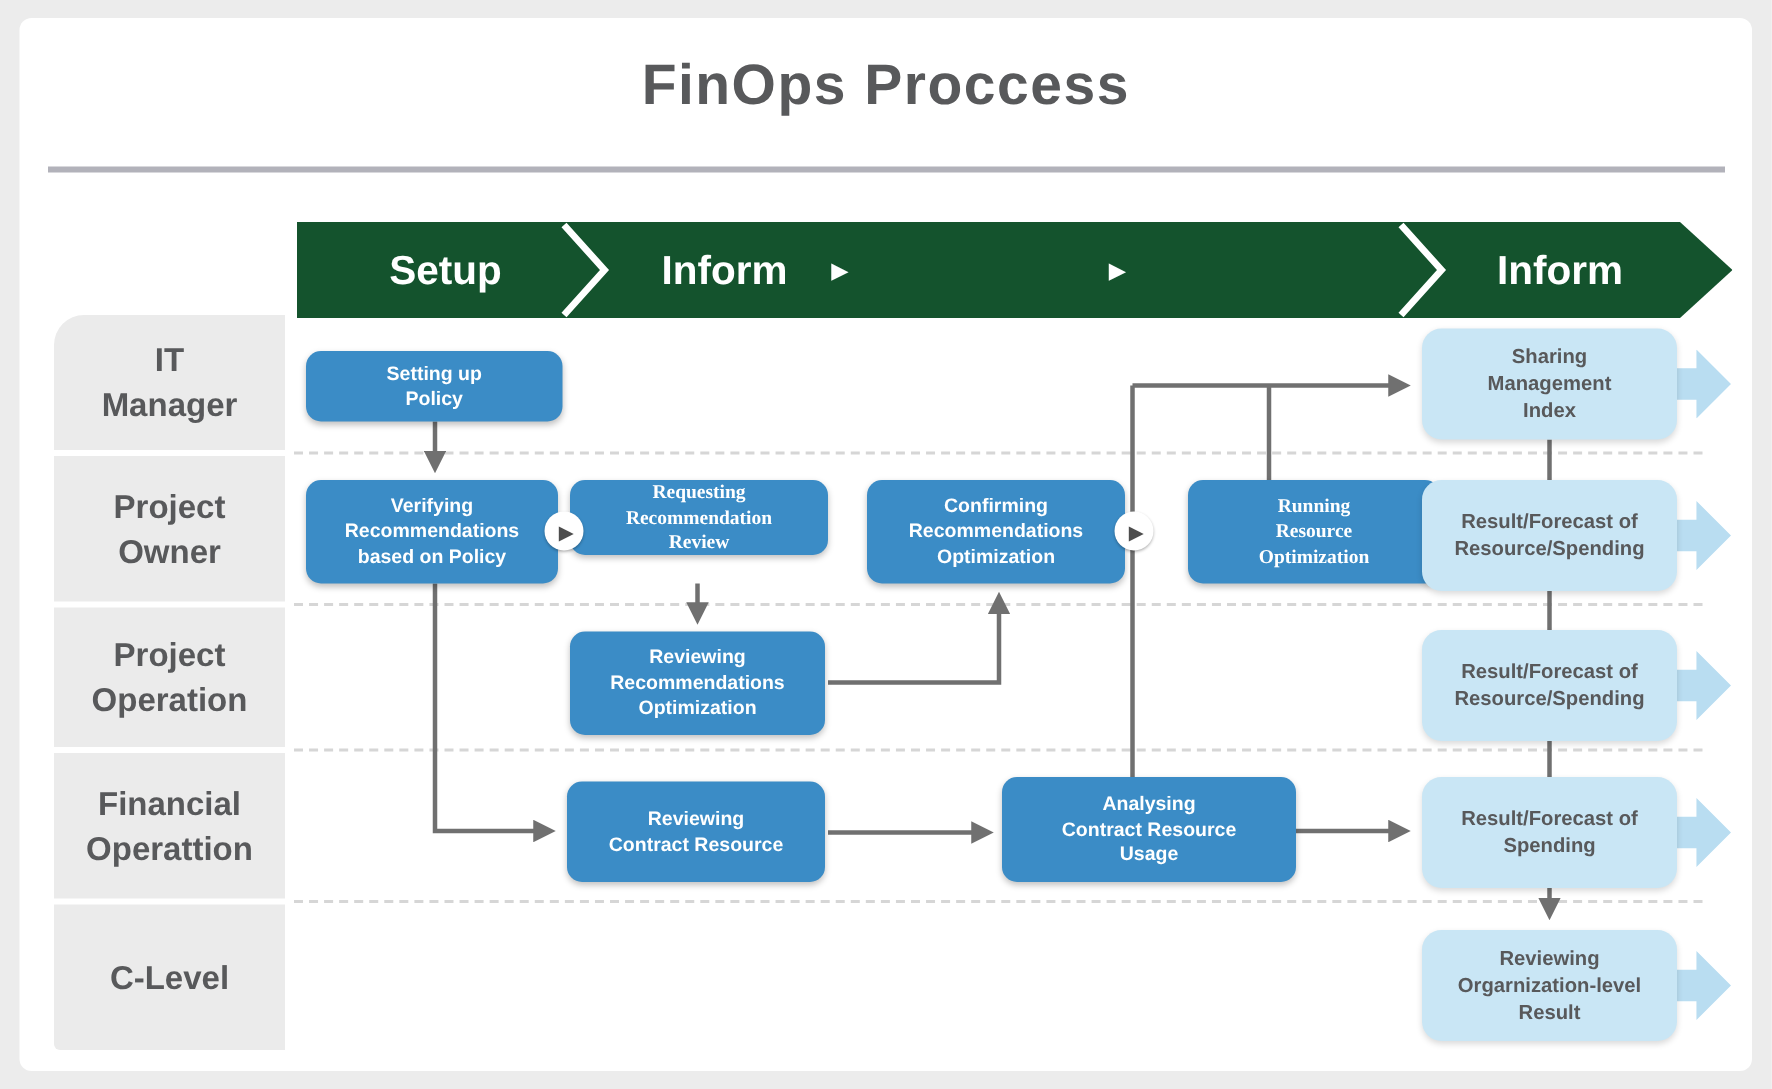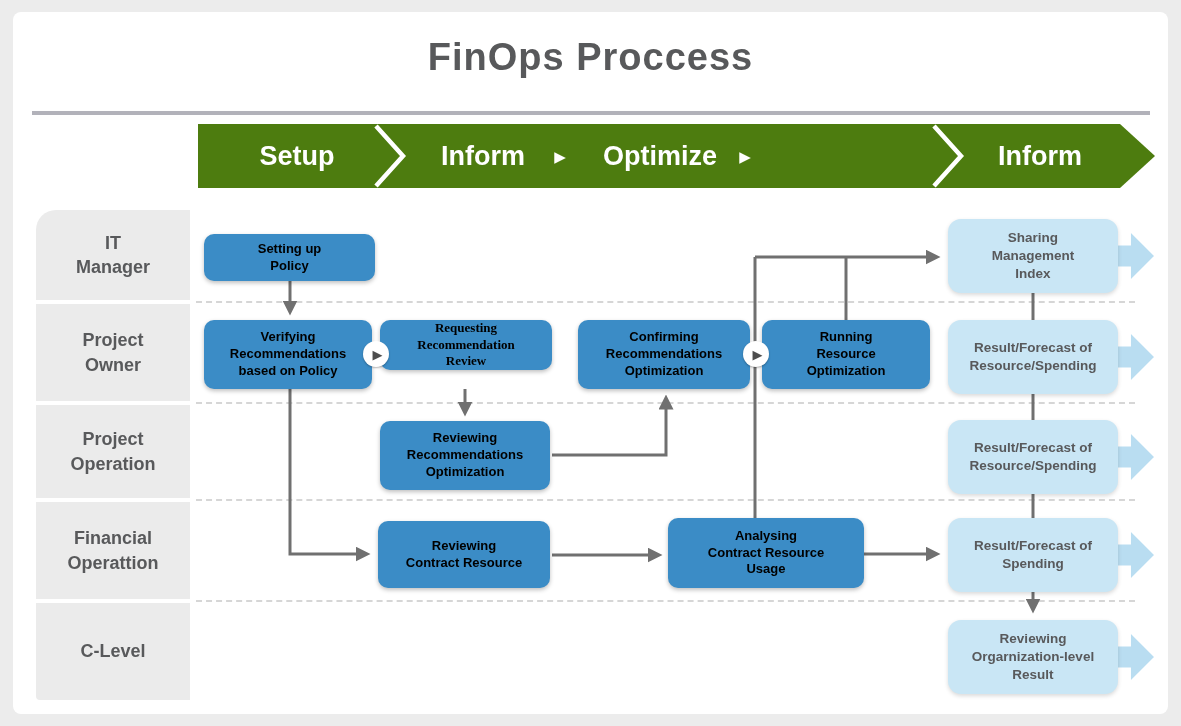--- a/index.html
+++ b/index.html
@@ -4,41 +4,41 @@
 <style>
   * { margin:0; padding:0; box-sizing:border-box; }
   html,body { width:1181px; height:726px; background:#ececec; font-family:"Liberation Sans", sans-serif; overflow:hidden; }
   #canvas { position:absolute; left:0; top:0; width:1181px; height:726px;padding-left:12px; }
   #panel { position:absolute; left:13px; top:12px; width:1155px; height:702px; background:#ffffff; border-radius:8px; }
 
   .title { position:absolute; left:0; top:36px; width:1181px; text-align:center; font-size:38px; font-weight:bold; color:#58595b; letter-spacing:1px; z-index:1; }
   .rule  { position:absolute; left:32px; top:111px; width:1118px; height:4px; background:#b2b2ba; z-index:1; }
 
   
-  .banner { position:absolute; left:198px; top:124px; width:957px; height:64px; background:#4d7c0f;
+  .banner { position:absolute; left:198px; top:148px; width:957px; height:64px; background:#14532d;
             clip-path:polygon(0 0, 922px 0, 957px 32px, 922px 64px, 0 64px); z-index:2; }
   .banner-label { position:absolute; top:0; height:64px; line-height:64px; transform:translateX(-50%);
                   color:#ffffff; font-size:27px; font-weight:600; white-space:nowrap; }
   .banner-sep   { position:absolute; top:0; height:64px; line-height:66px; transform:translateX(-50%);
                   color:#ffffff; font-size:15px; }
   .banner svg { position:absolute; left:0; top:0; }
 
   
   .lane { position:absolute; left:36px; width:154px; background:#ebebeb; display:flex; align-items:center; justify-content:center;
-          text-align:center; font-size:18px; font-weight:bold; color:#58595b; line-height:1.35; z-index:1; }
+          text-align:center; font-size:22px; font-weight:bold; color:#58595b; line-height:1.35; z-index:1; }
   .lane-1 { top:210px; height:90px; border-top-left-radius:20px; }
   .lane-2 { top:304px; height:97px; }
   .lane-3 { top:405px; height:93px; }
   .lane-4 { top:502px; height:97px; }
   .lane-5 { top:603px; height:97px; border-bottom-left-radius:4px; }
 
   .divider { position:absolute; left:196px; width:939px; height:0; border-top:2px dashed #d6d6d6; z-index:1; }
 
   
-  .pbox { position:absolute; background:#3b8cc6; border-radius:10px; color:#000000; font-size:13px; font-weight:bold;
+  .pbox { position:absolute; background:#3b8cc6; border-radius:10px; color:#ffffff; font-size:13px; font-weight:bold;
           display:flex; align-items:center; justify-content:center; text-align:center; line-height:1.3;
           box-shadow:0 2px 4px rgba(0,0,0,.25); z-index:3; }
   
   .obox { position:absolute; background:#c9e6f5; border-radius:13px; color:#58595b; font-size:13.5px; font-weight:bold;
           display:flex; align-items:center; justify-content:center; text-align:center; line-height:1.35;
           box-shadow:0 2px 4px rgba(0,0,0,.15); z-index:3; width:170px; height:74px; left:948px; }
   .out-arrow { position:absolute; left:1106px; width:48px; height:46px; background:#b9ddf1; z-index:2;
                clip-path:polygon(0 27%, 52% 27%, 52% 0, 100% 50%, 52% 100%, 52% 73%, 0 73%); }
 
   .pre { white-space:pre-line; }
@@ -60,21 +60,20 @@
   <div class="rule"></div>
 
   <div class="banner">
     <svg width="957" height="64">
       <polyline points="178,2 205,32 178,62" fill="none" stroke="#ffffff" stroke-width="4.5"></polyline>
       <polyline points="736,2 763,32 736,62" fill="none" stroke="#ffffff" stroke-width="4.5"></polyline>
     </svg>
     <span class="banner-label" style="left:99px">Setup</span>
     <span class="banner-label" style="left:285px">Inform</span>
     <span class="banner-sep" style="left:362px">▶</span>
-    <span class="banner-label" style="left:462px">Optimize</span>
     <span class="banner-sep" style="left:547px">▶</span>
     <span class="banner-label" style="left:842px">Inform</span>
   </div>
 
   <div class="lane lane-1 pre">IT
 Manager</div>
   <div class="lane lane-2 pre">Project
 Owner</div>
   <div class="lane lane-3 pre">Project
 Operation</div>
@@ -118,21 +117,21 @@
 Policy</div>
   <div class="pbox pre" style="left:204px; top:320px; width:168px; height:69px;">Verifying
 Recommendations
 based on Policy</div>
   <div class="pbox pre" style="left:380px; top:320px; width:172px; height:50px;font-family:Liberation Serif, serif;">Requesting
 Recommendation
 Review</div>
   <div class="pbox pre" style="left:578px; top:320px; width:172px; height:69px;">Confirming
 Recommendations
 Optimization</div>
-  <div class="pbox pre" style="left:762px; top:320px; width:168px; height:69px;">Running
+  <div class="pbox pre" style="left:792px; top:320px; width:168px; height:69px;font-family:Liberation Serif, serif;">Running
 Resource
 Optimization</div>
   <div class="pbox pre" style="left:380px; top:421px; width:170px; height:69px;">Reviewing
 Recommendations
 Optimization</div>
   <div class="pbox pre" style="left:378px; top:521px; width:172px; height:67px;">Reviewing
 Contract Resource</div>
   <div class="pbox pre" style="left:668px; top:518px; width:196px; height:70px;">Analysing
 Contract Resource
 Usage</div>

